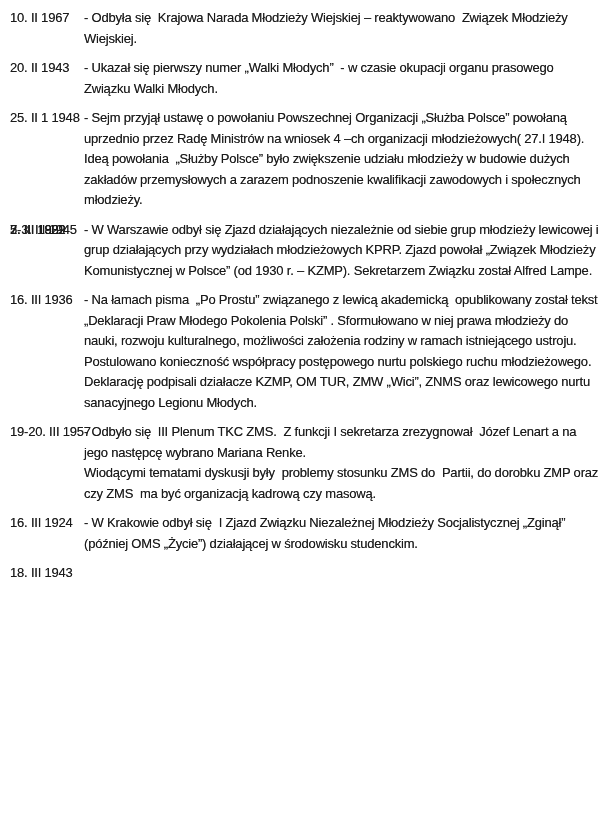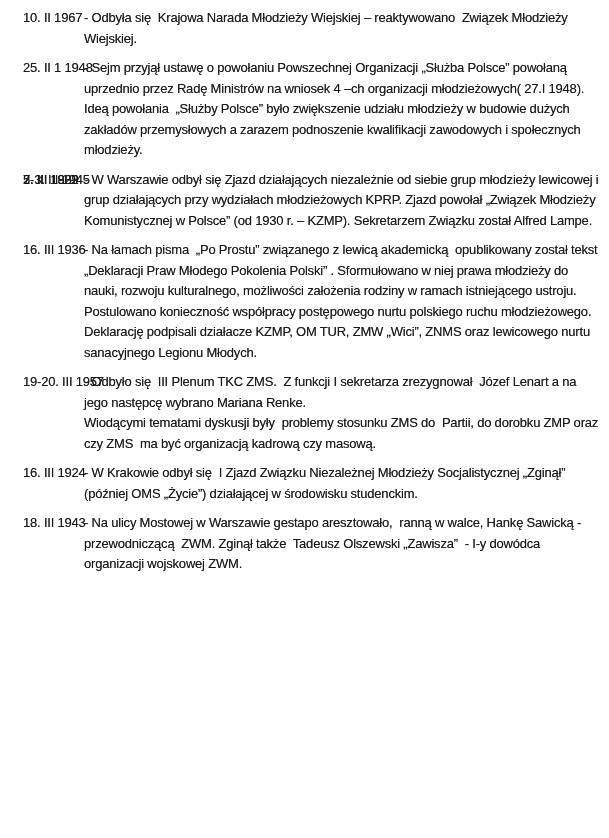--- a/index.html
+++ b/index.html
@@ -24,39 +24,43 @@
     color: #1b1b1b;
     letter-spacing: -0.2px;
     text-shadow: 0 0 0.5px rgba(30,30,30,0.65);
   }
   .entry {
     position: relative;
     margin-bottom: 9px;
   }
   .entry-date {
     position: absolute;
-    left: 13px;
+    left: 0;
     top: 0;
     white-space: nowrap;
   }
   .entry-desc {
     margin-left: 74px;
     white-space: pre-wrap;
   }
 </style>
 </head>
 <body>
 
 <div class="page" style="background: rgb(255, 255, 255); color: rgb(27, 27, 27);">
   <div class="entries" id="entries">
   <div class="entry">
     <div class="entry-date">10. II  1967</div>
     <div class="entry-desc">- Odbyła się  Krajowa Narada Młodzieży Wiejskiej – reaktywowano  Związek Młodzieży Wiejskiej.</div>
   </div>
 
+  <div class="entry">
+    <div class="entry-date">20. II  1943</div>
+    <div class="entry-desc">- Ukazał się pierwszy numer „Walki Młodych”  - w czasie okupacji organu prasowego Związku Walki Młodych.</div>
+  </div>
 
   <div class="entry">
     <div class="entry-date">25. II 1 1948</div>
     <div class="entry-desc">- Sejm przyjął ustawę o powołaniu Powszechnej Organizacji „Służba Polsce” powołaną uprzednio przez Radę Ministrów na wniosek 4 –ch organizacji młodzieżowych( 27.I 1948). Ideą powołania  „Służby Polsce” było zwiększenie udziału młodzieży w budowie dużych zakładów przemysłowych a zarazem podnoszenie kwalifikacji zawodowych i społecznych młodzieży.</div>
   </div>
 
   <div class="entry">
     <div class="entry-date">7-3. III  1945</div>
   </div>
 
@@ -81,17 +85,16 @@
 Wiodącymi tematami dyskusji były  problemy stosunku ZMS do  Partii, do dorobku ZMP oraz czy ZMS  ma być organizacją kadrową czy masową.</div>
   </div>
 
   <div class="entry">
     <div class="entry-date">16. III 1924</div>
     <div class="entry-desc">- W Krakowie odbył się  I Zjazd Związku Niezależnej Młodzieży Socjalistycznej „Zginął” (później OMS „Życie”) działającej w środowisku studenckim.</div>
   </div>
 
   <div class="entry">
     <div class="entry-date">18. III  1943</div>
-    <div class="entry-desc">- Na ulicy Mostowej w Warszawie gestapo aresztowało,  ranną w walce, Hankę Sawicką - przewodniczącą  ZWM. Zginął także  Tadeusz Olszewski „Zawisza”  - I-y dowódca organizacji wojskowej ZWM.</div>
   </div>
 
 </div>
 </div>
 
 </body></html>

